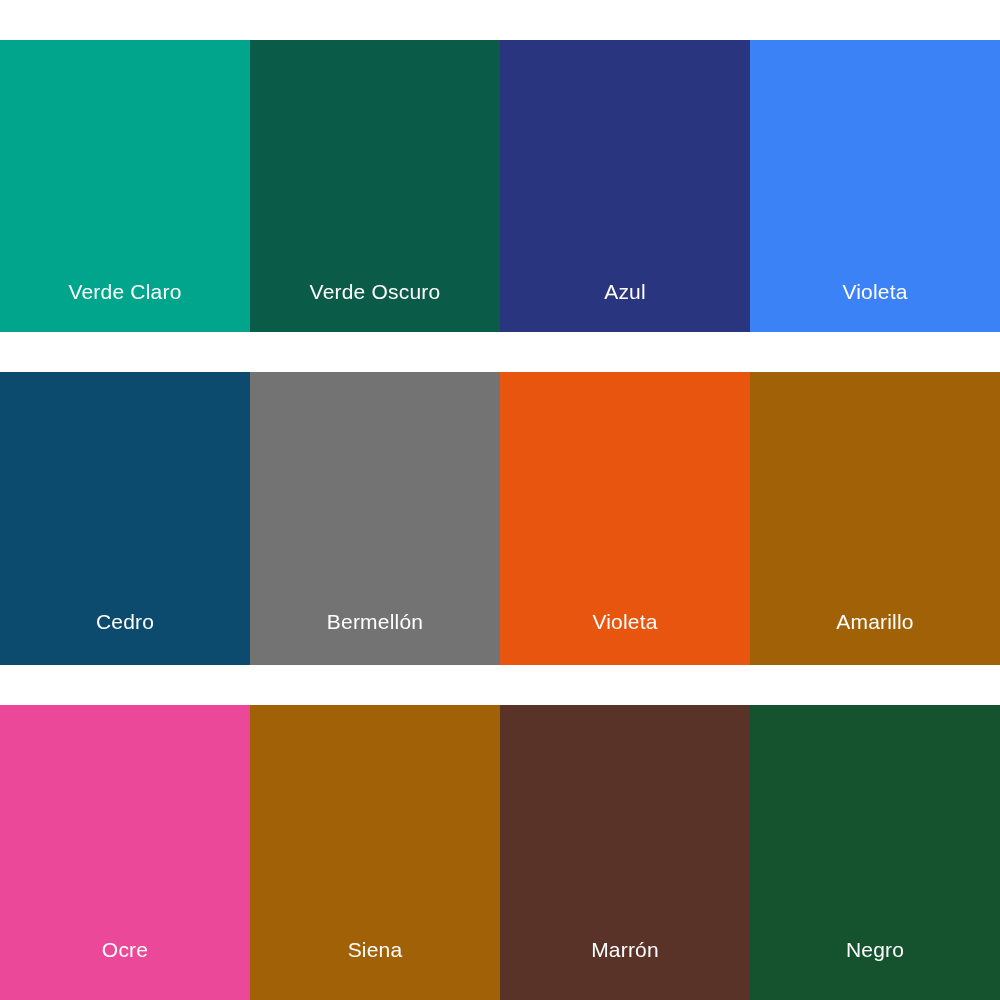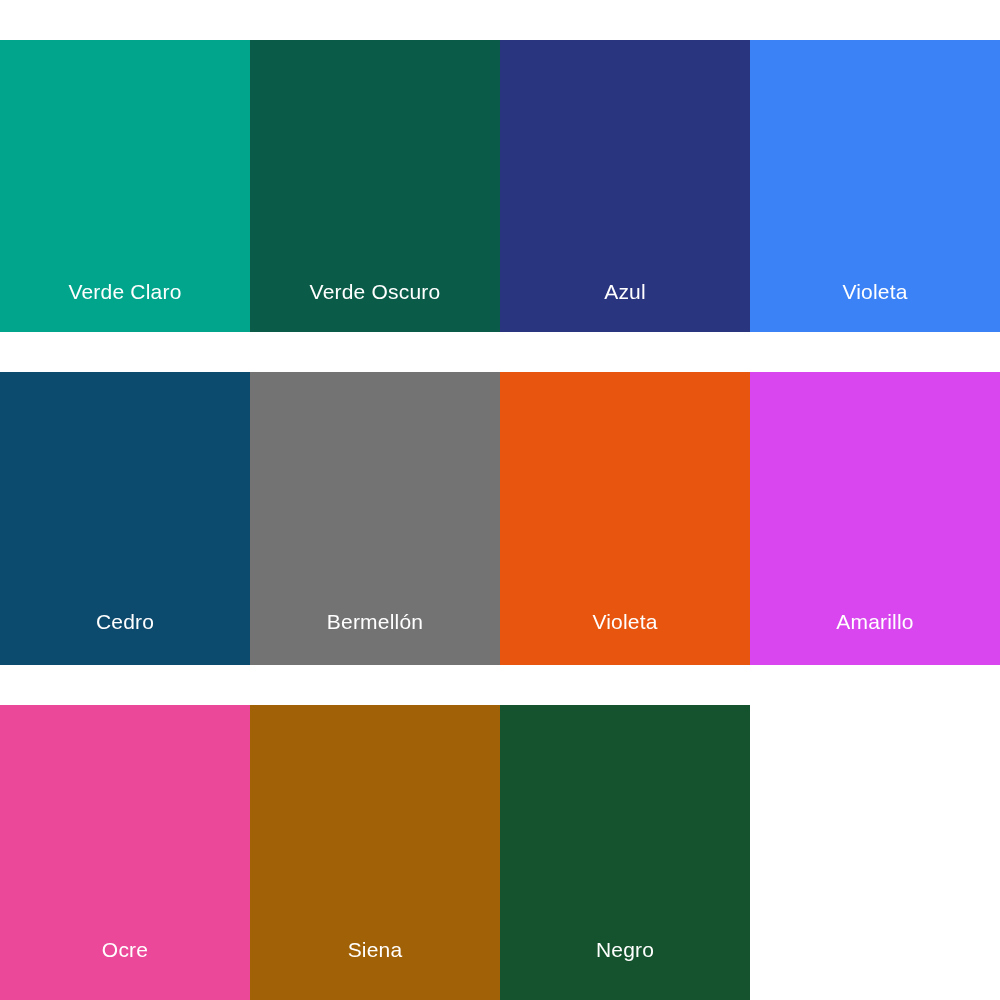--- a/index.html
+++ b/index.html
@@ -68,25 +68,28 @@
     </div>
     <div class="swatch row-2" style="background-color: #0c4a6e; justify-content: center;">
       <span class="swatch-label" style="color: rgb(255, 255, 255);">Cedro</span>
     </div>
     <div class="swatch row-2" style="background-color: #737373;">
       <span class="swatch-label" style="color: rgb(255, 255, 255);">Bermellón</span>
     </div>
     <div class="swatch row-2" style="background-color: rgb(232, 85, 15);">
       <span class="swatch-label" style="color: rgb(255, 255, 255);">Violeta</span>
     </div>
-    <div class="swatch row-2" style="background-color: #d946ef;">
+    <div class="swatch row-2" style="background-color: #a16207;">
       <span class="swatch-label" style="color: rgb(255, 255, 255);">Amarillo</span>
     </div>
     <div class="swatch row-3" style="background-color: #ec4899;">
       <span class="swatch-label" style="color: rgb(255, 255, 255);">Ocre</span>
     </div>
     <div class="swatch row-3" style="background-color: #a16207;">
       <span class="swatch-label" style="color: rgb(255, 255, 255);">Siena</span>
     </div>
+    <div class="swatch row-3" style="background-color: rgb(90, 51, 40);">
+      <span class="swatch-label" style="color: rgb(255, 255, 255);">Marrón</span>
+    </div>
     <div class="swatch row-3" style="background-color: #14532d;">
       <span class="swatch-label" style="color: rgb(255, 255, 255);">Negro</span>
     </div>
   </div>
 
 </body></html>

